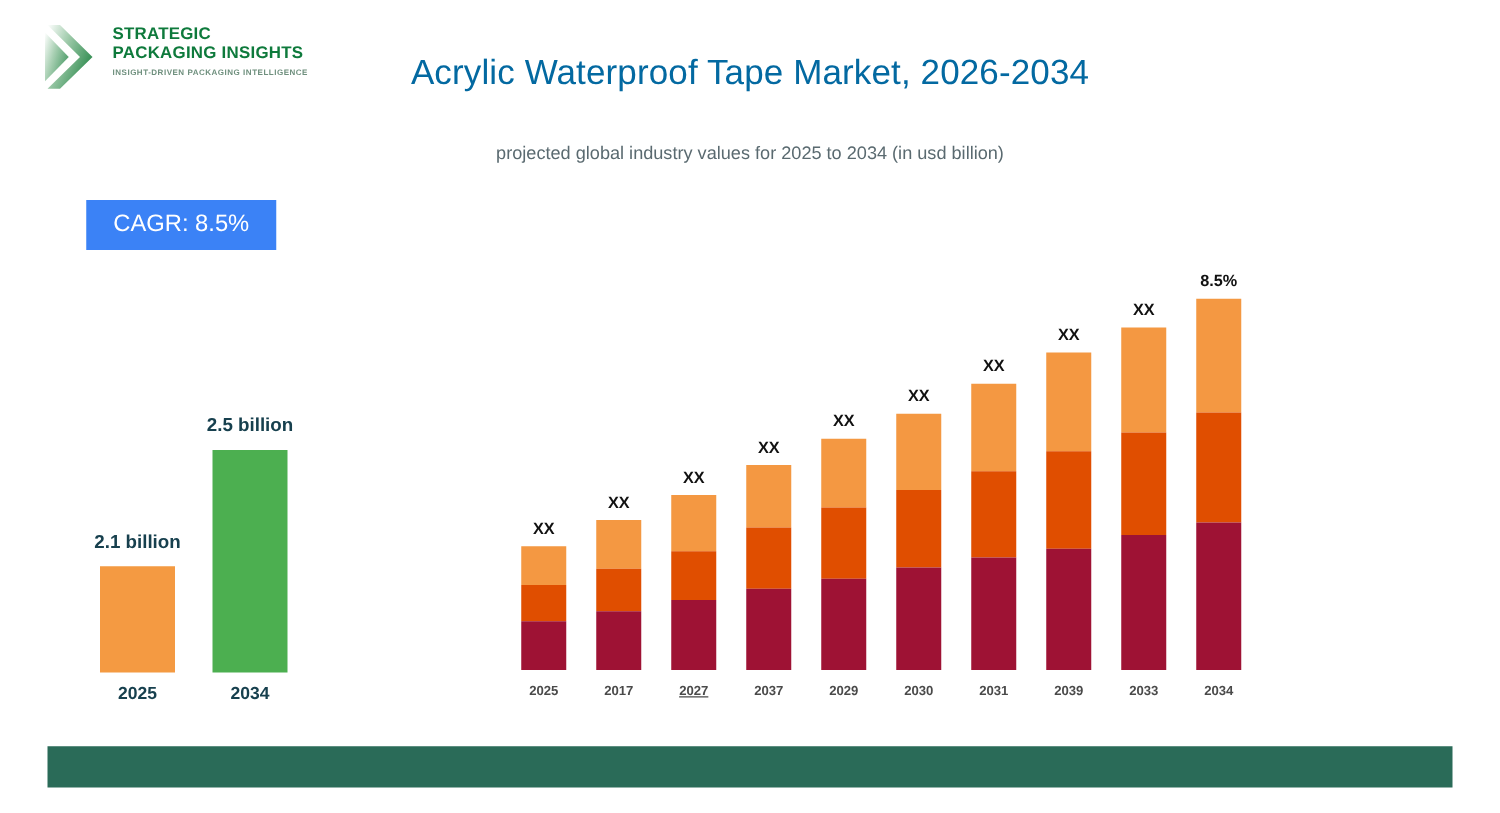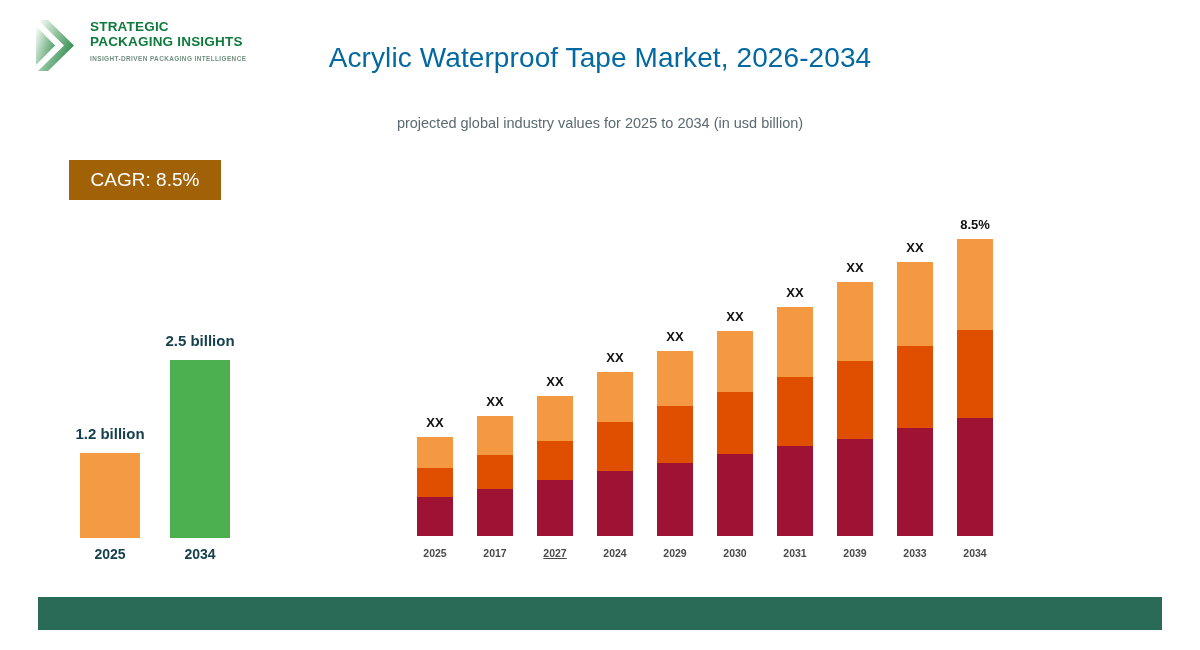--- a/index.html
+++ b/index.html
@@ -76,21 +76,21 @@
     color: #5A6A70;
   }
 
   
   #cagr-badge {
     position: absolute;
     left: 69px;
     top: 160px;
     width: 152px;
     height: 40px;
-    background: #a16207;
+    background: #3b82f6;
     color: #ffffff;
     font-size: 19px;
     display: flex;
     align-items: center;
     justify-content: center;
   }
 
   
   #compare-panel {
     position: absolute;
@@ -204,21 +204,21 @@
 
 <div id="page-title">Acrylic Waterproof Tape Market, 2026-2034</div>
 <div id="page-subtitle">projected global industry values for 2025 to 2034 (in usd billion)</div>
 
 <div id="cagr-badge">
   <span>CAGR: 8.5%</span>
 </div>
 
 <div id="compare-panel">
     <div class="cmp-bar" style="left: 80px; top: 453px; bottom: auto; width: 60px; height: 85px; background: rgb(244, 154, 66);"></div>
-    <div class="cmp-value" style="left: 50px; top: 425px; width: 120px;">1.2 billion</div>
+    <div class="cmp-value" style="left: 50px; top: 425px; width: 120px;">2.1 billion</div>
     <div class="cmp-year" style="left: 70px;">2025</div>
     <div class="cmp-bar" style="left: 170px; top: 360px; bottom: auto; width: 60px; height: 178px; background: rgb(76, 175, 80);"></div>
     <div class="cmp-value" style="left: 140px; top: 332px; width: 120px;">2.5 billion</div>
     <div class="cmp-year" style="left: 160px;">2034</div>
   </div>
 
 <div id="stacked-chart">
     <div class="stack-bar" style="left: 17px; top: 242px; bottom: auto; height: 99px;">
       <div class="seg" style="height: 31px; background: rgb(244, 152, 66);"></div>
       <div class="seg" style="height: 29px; background: rgb(224, 78, 0);"></div>
@@ -239,21 +239,21 @@
       <div class="seg" style="height: 56px; background: rgb(158, 18, 52);"></div>
     </div>
     <div class="stack-label" style="left: 137px; top: 179px;">XX</div>
     <div class="stack-year" style="left: 137px; text-decoration: underline;">2027</div>
     <div class="stack-bar" style="left: 197px; top: 177px; bottom: auto; height: 164px;">
       <div class="seg" style="height: 50px; background: rgb(244, 152, 66);"></div>
       <div class="seg" style="height: 49px; background: rgb(224, 78, 0);"></div>
       <div class="seg" style="height: 65px; background: rgb(158, 18, 52);"></div>
     </div>
     <div class="stack-label" style="left: 197px; top: 155px;">XX</div>
-    <div class="stack-year" style="left: 197px;">2024</div>
+    <div class="stack-year" style="left: 197px;">2037</div>
     <div class="stack-bar" style="left: 257px; top: 156px; bottom: auto; height: 185px;">
       <div class="seg" style="height: 55px; background: rgb(244, 152, 66);"></div>
       <div class="seg" style="height: 57px; background: rgb(224, 78, 0);"></div>
       <div class="seg" style="height: 73px; background: rgb(158, 18, 52);"></div>
     </div>
     <div class="stack-label" style="left: 257px; top: 134px;">XX</div>
     <div class="stack-year" style="left: 257px;">2029</div>
     <div class="stack-bar" style="left: 317px; top: 136px; bottom: auto; height: 205px;">
       <div class="seg" style="height: 61px; background: rgb(244, 152, 66);"></div>
       <div class="seg" style="height: 62px; background: rgb(224, 78, 0);"></div>

